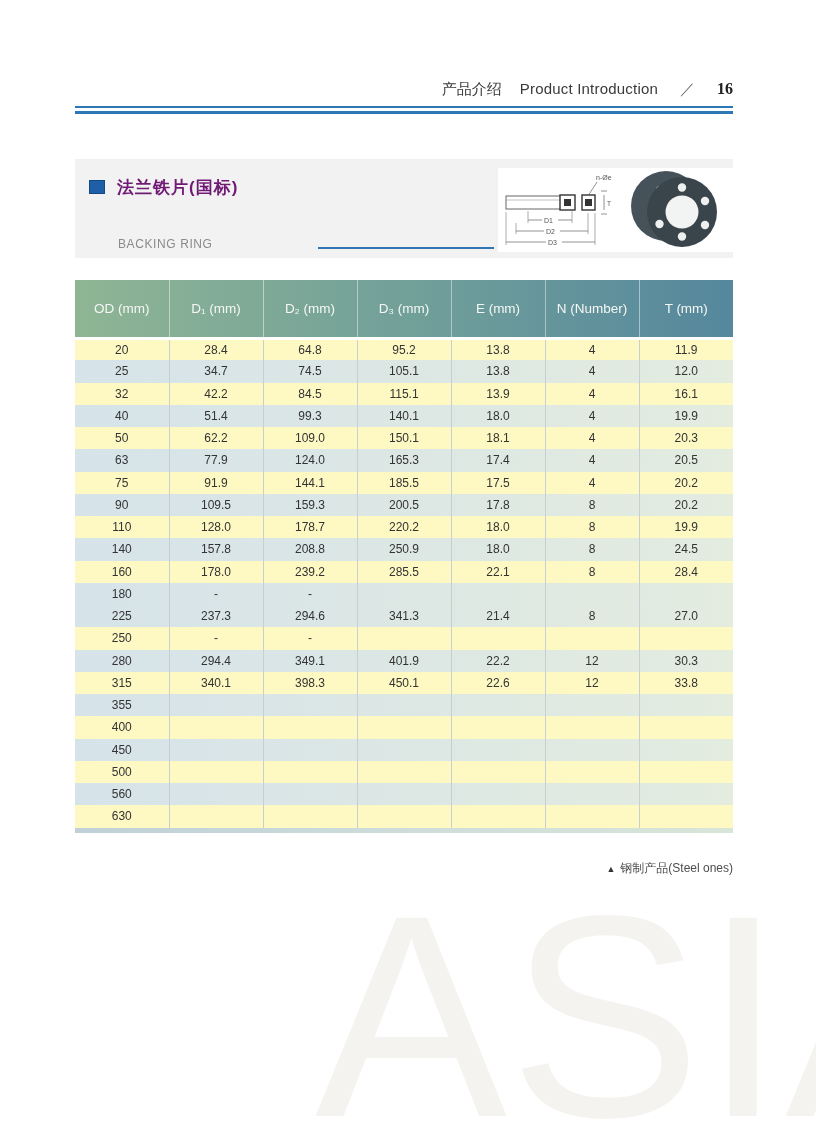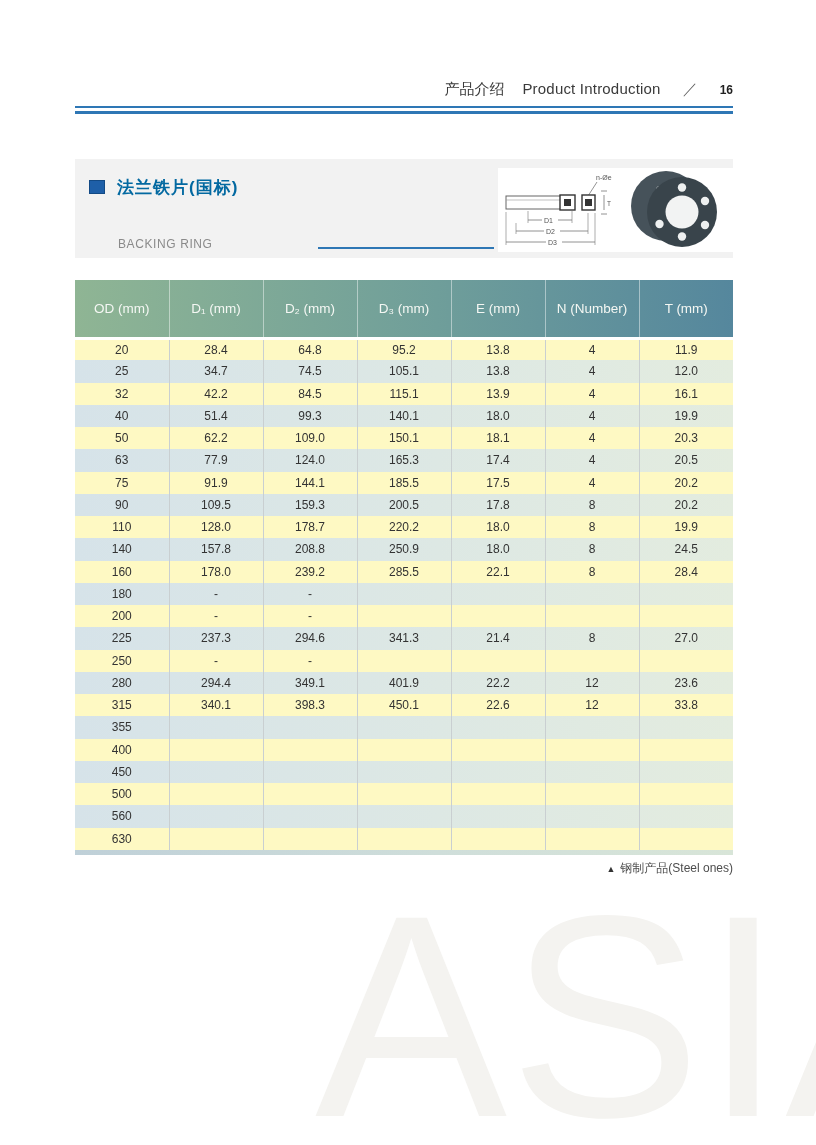--- a/index.html
+++ b/index.html
@@ -33,21 +33,21 @@
     top: 80px;
     right: 83px;
     font-size: 15px;
     color: #3a3a3a;
     display: flex;
     align-items: baseline;
     gap: 18px;
   }
   .page-header .hdr-en { letter-spacing: 0.2px; }
   .page-header .hdr-slash { color: #5a5a5a; padding: 0 4px; }
-  .page-header .hdr-num { font-weight: bold; font-size: 12px; color: #222; }
+  .page-header .hdr-num { font-weight: bold; font-size: 16px; color: #222; font-family: Liberation Serif, serif; }
 
   .rule {
     position: absolute;
     left: 75px;
     width: 658px;
   }
   .rule-thin { top: 106px; height: 2px; background: #2e77b5; }
   .rule-thick { top: 111px; height: 3px; background: #2e77b5; }
 
   
@@ -67,21 +67,21 @@
     height: 14px;
     background: #1e5fa8;
     border: 1px solid #134a85;
   }
   .prod-title-zh {
     position: absolute;
     left: 42px;
     top: 17px;
     font-size: 17px;
     font-weight: bold;
-    color: #0369a1;
+    color: #701a75;
     letter-spacing: 1px;
   }
   .prod-title-en {
     position: absolute;
     left: 43px;
     top: 42px;
     font-size: 12px;
     color: #8a8a8a;
     letter-spacing: 0.6px;
     margin-top: 36px;
@@ -371,29 +371,20 @@
           </tr>
           <tr class="striped">
             <td>180</td>
             <td>-</td>
             <td>-</td>
             <td></td>
             <td></td>
             <td></td>
             <td></td>
           </tr>
-          <tr>
-            <td>200</td>
-            <td>-</td>
-            <td>-</td>
-            <td></td>
-            <td></td>
-            <td></td>
-            <td></td>
-          </tr>
           <tr class="striped">
             <td>225</td>
             <td>237.3</td>
             <td>294.6</td>
             <td>341.3</td>
             <td>21.4</td>
             <td>8</td>
             <td>27.0</td>
           </tr>
           <tr>
@@ -405,21 +396,21 @@
             <td></td>
             <td></td>
           </tr>
           <tr class="striped">
             <td>280</td>
             <td>294.4</td>
             <td>349.1</td>
             <td>401.9</td>
             <td>22.2</td>
             <td>12</td>
-            <td>23.6</td>
+            <td>30.3</td>
           </tr>
           <tr>
             <td>315</td>
             <td>340.1</td>
             <td>398.3</td>
             <td>450.1</td>
             <td>22.6</td>
             <td>12</td>
             <td>33.8</td>
           </tr>

